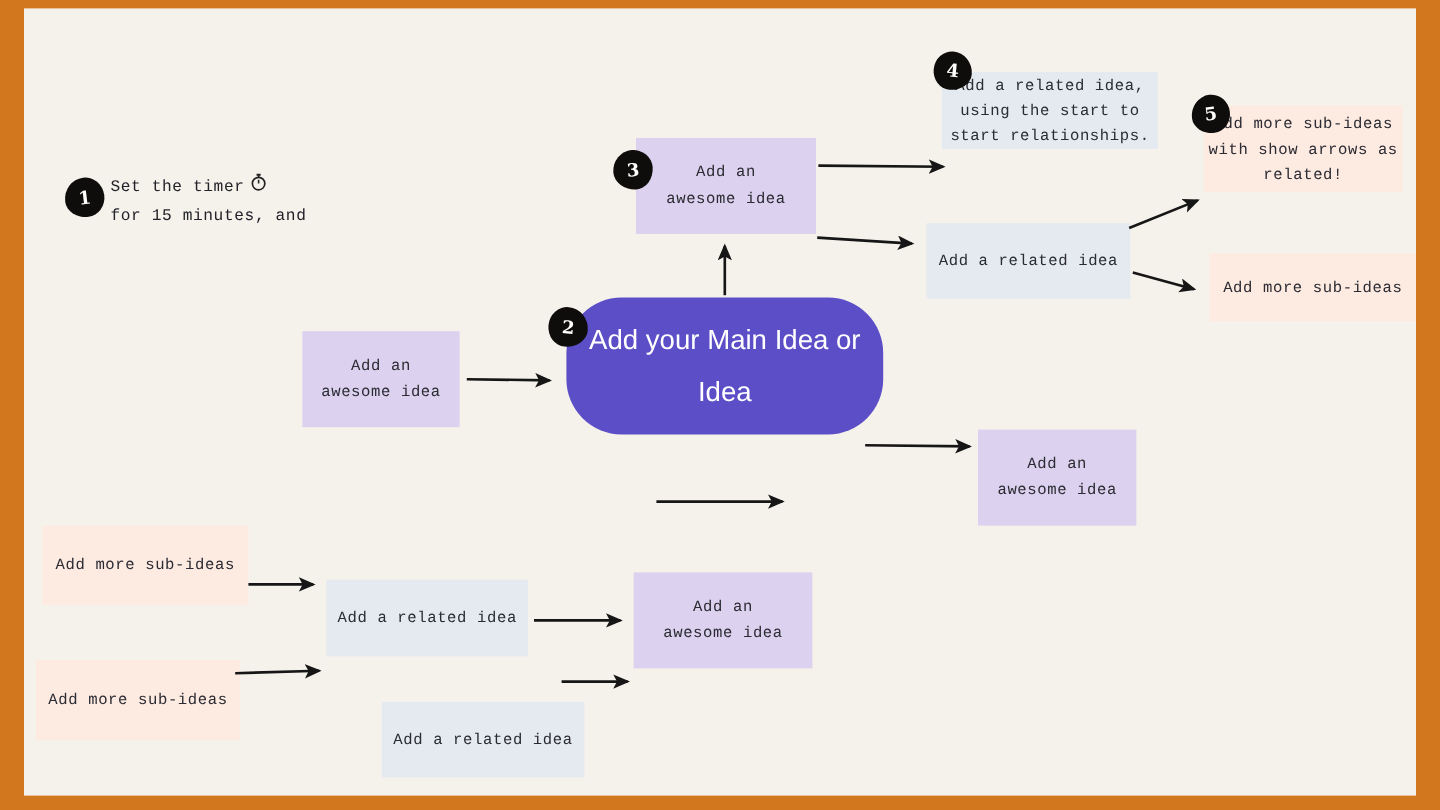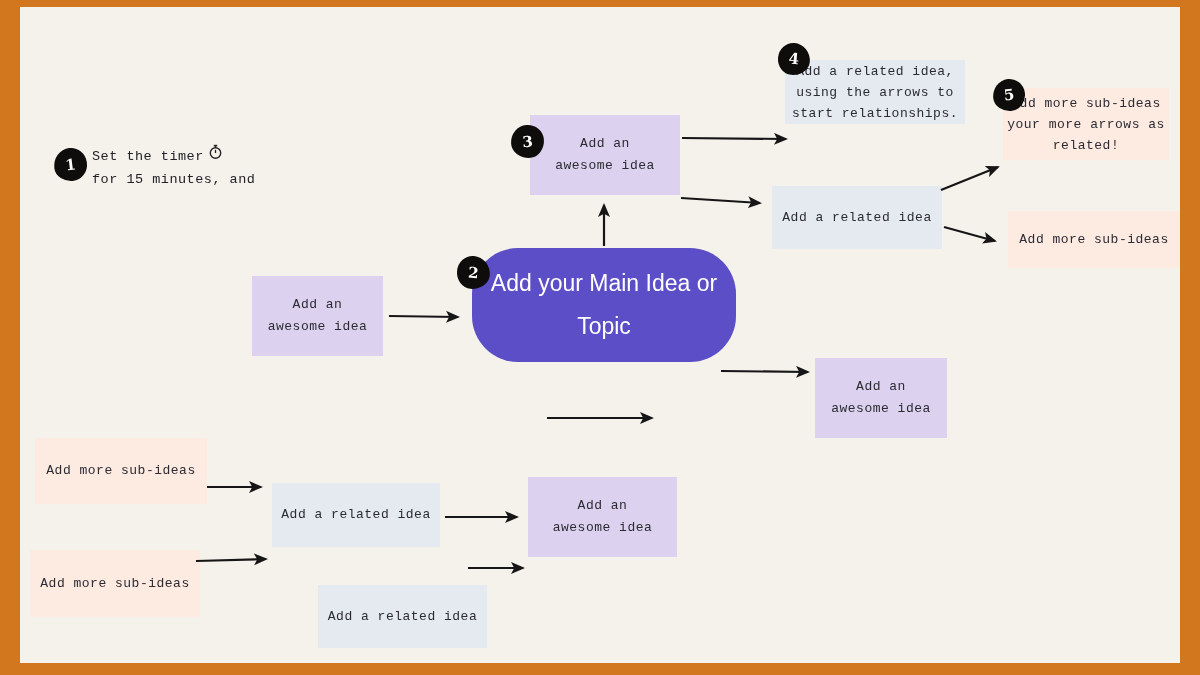--- a/index.html
+++ b/index.html
@@ -81,46 +81,46 @@
     <div>for 15 minutes, and</div>
   </div>
 
   <div class="node lavender" style="left:530px;top:115px;width:150px;height:80px;">
     <div>Add an</div>
     <div>awesome idea</div>
   </div>
 
   <div class="node blue triple" style="left:785px;top:60px;width:180px;height:64px;">
     <div>Add a related idea,</div>
-    <div>using the arrows to</div>
+    <div>using the start to</div>
     <div>start relationships.</div>
   </div>
 
   <div class="node pink triple" style="left:1003px;top:88px;width:166px;height:72px;">
     <div>Add more sub-ideas</div>
-    <div>your more arrows as</div>
+    <div>with show arrows as</div>
     <div>related!</div>
   </div>
 
   <div class="node blue" style="left:772px;top:186px;width:170px;height:63px;">
     <div>Add a related idea</div>
   </div>
 
   <div class="node pink" style="left:1008px;top:211px;width:172px;height:57px;">
     <div>Add more sub-ideas</div>
   </div>
 
   <div class="node lavender" style="left:252px;top:276px;width:131px;height:80px;">
     <div>Add an</div>
     <div>awesome idea</div>
   </div>
 
   <div class="main-topic">
     <div>Add your Main Idea or</div>
-    <div>Topic</div>
+    <div>Idea</div>
   </div>
 
   <div class="node lavender" style="left:815px;top:358px;width:132px;height:80px;">
     <div>Add an</div>
     <div>awesome idea</div>
   </div>
 
   <div class="node pink" style="left:35px;top:438px;width:172px;height:66px;">
     <div>Add more sub-ideas</div>
   </div>

